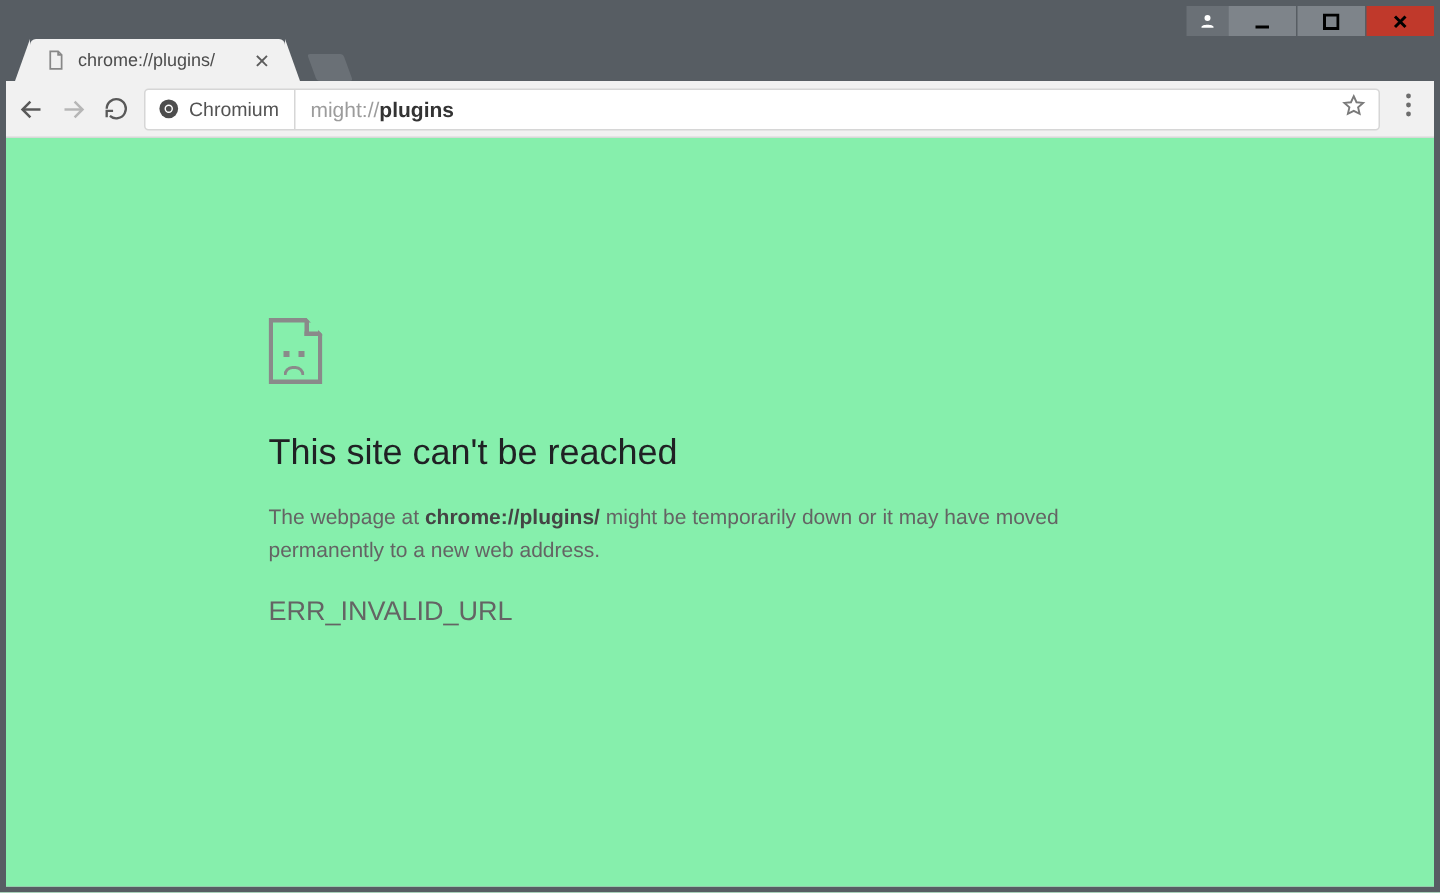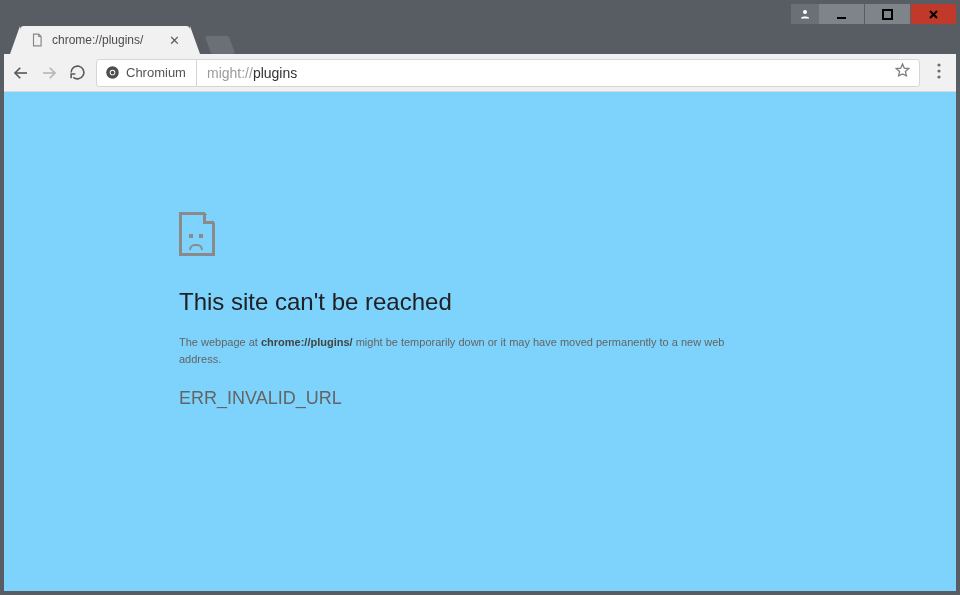--- a/index.html
+++ b/index.html
@@ -31,28 +31,28 @@
     
     .toolbar      { height:38px; background:#f1f1f1; display:flex; align-items:center; padding:0 8px; gap:10px;
                     border-bottom:1px solid #d8d8d8;}
     .nav-icon     { width:18px; height:18px; display:flex; align-items:center; justify-content:center; color:#595959;}
     .nav-icon.disabled{ color:#b6b6b6;}
     .omnibox      { flex:1; height:28px; background:#fff; border:1px solid #d6d6d6; border-radius:3px;
                     display:flex; align-items:center; padding:0 8px; gap:10px;}
     .origin-chip  { display:flex; align-items:center; gap:6px; padding-right:10px; border-right:1px solid #d6d6d6; height:100%;}
     .chip-text    { font-size:13px; color:#535353;}
     .url-field    { flex:1; border:0; outline:0; font-size:14px; color:#9c9c9c; background:transparent;}
-    .url-field b  { color:#333; font-weight:400;}
+    .url-field b  { color:#333; font-weight:700;}
     .star-icon    { color:#7a7a7a;}
     .menu-icon    { color:#6d6d6d; width:18px; text-align:center;}
 
     
-    .content      { flex:1; background:#7dd3fc; padding:120px 0 0 175px; position: relative;}
+    .content      { flex:1; background:#86efac; padding:120px 0 0 175px; position: relative;}
     .err-heading  { font-size:24px; font-weight:400; color:#202124; margin-top:32px;}
-    .err-body     { font-size:11px; color:#646464; margin-top:18px; max-width:570px; line-height:1.55;}
+    .err-body     { font-size:14px; color:#646464; margin-top:18px; max-width:570px; line-height:1.55;}
     .err-body b   { color:#444;}
     .err-code     { font-size:18px; color:#646464; margin-top:20px;}
 
     
     .sad-page     { width:36px; height:44px; border:3px solid #8a8a8a; position:relative;
                     clip-path: polygon(0 0, 70% 0, 100% 25%, 100% 100%, 0 100%);}
     .sad-page .fold{ position:absolute; top:-3px; right:-3px; width:12px; height:12px;
                      border-left:3px solid #8a8a8a; border-bottom:3px solid #8a8a8a;}
     .sad-page .eye{ position:absolute; width:4px; height:4px; background:#8a8a8a; top:19px;}
     .sad-page .e1 { left:7px;} .sad-page .e2{ left:17px;}

